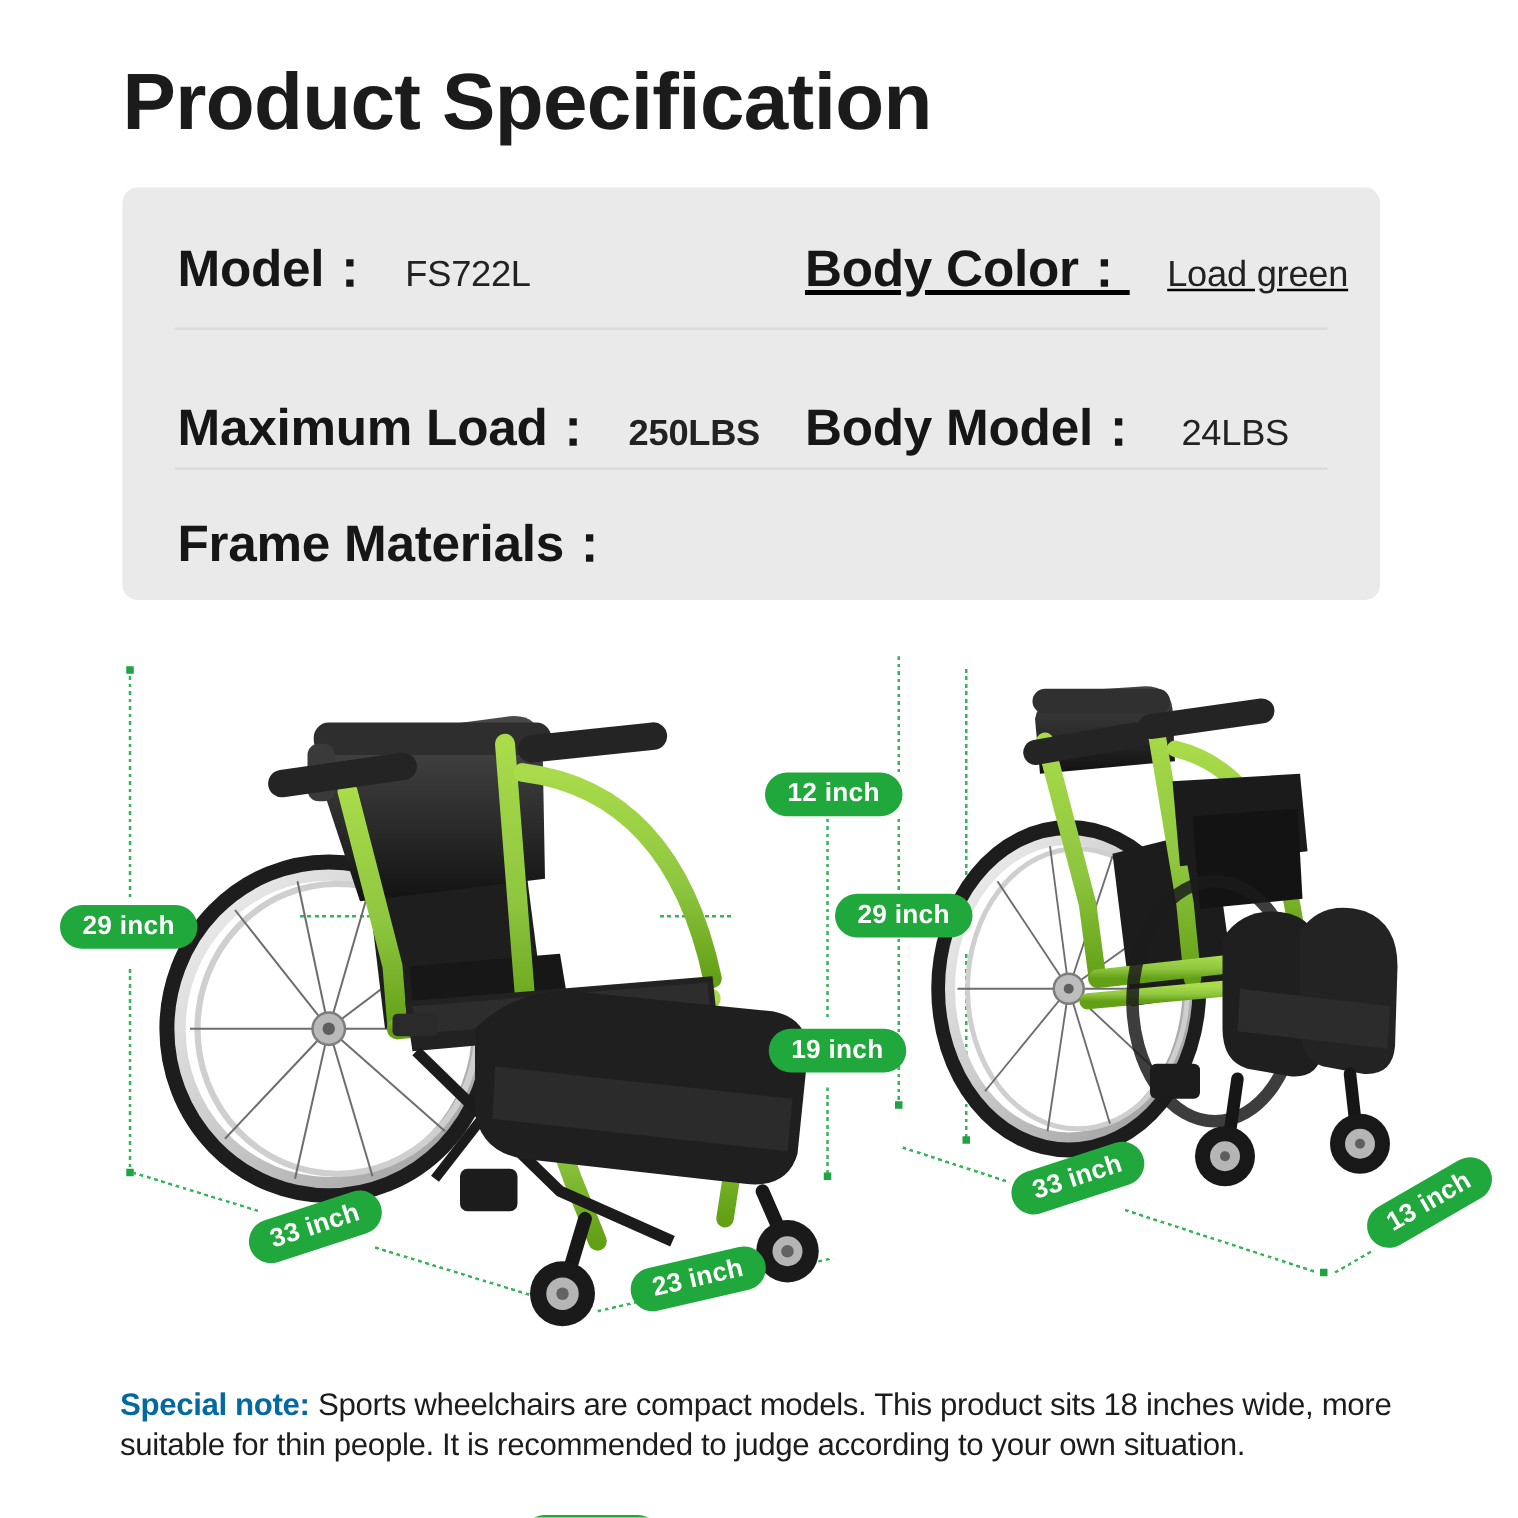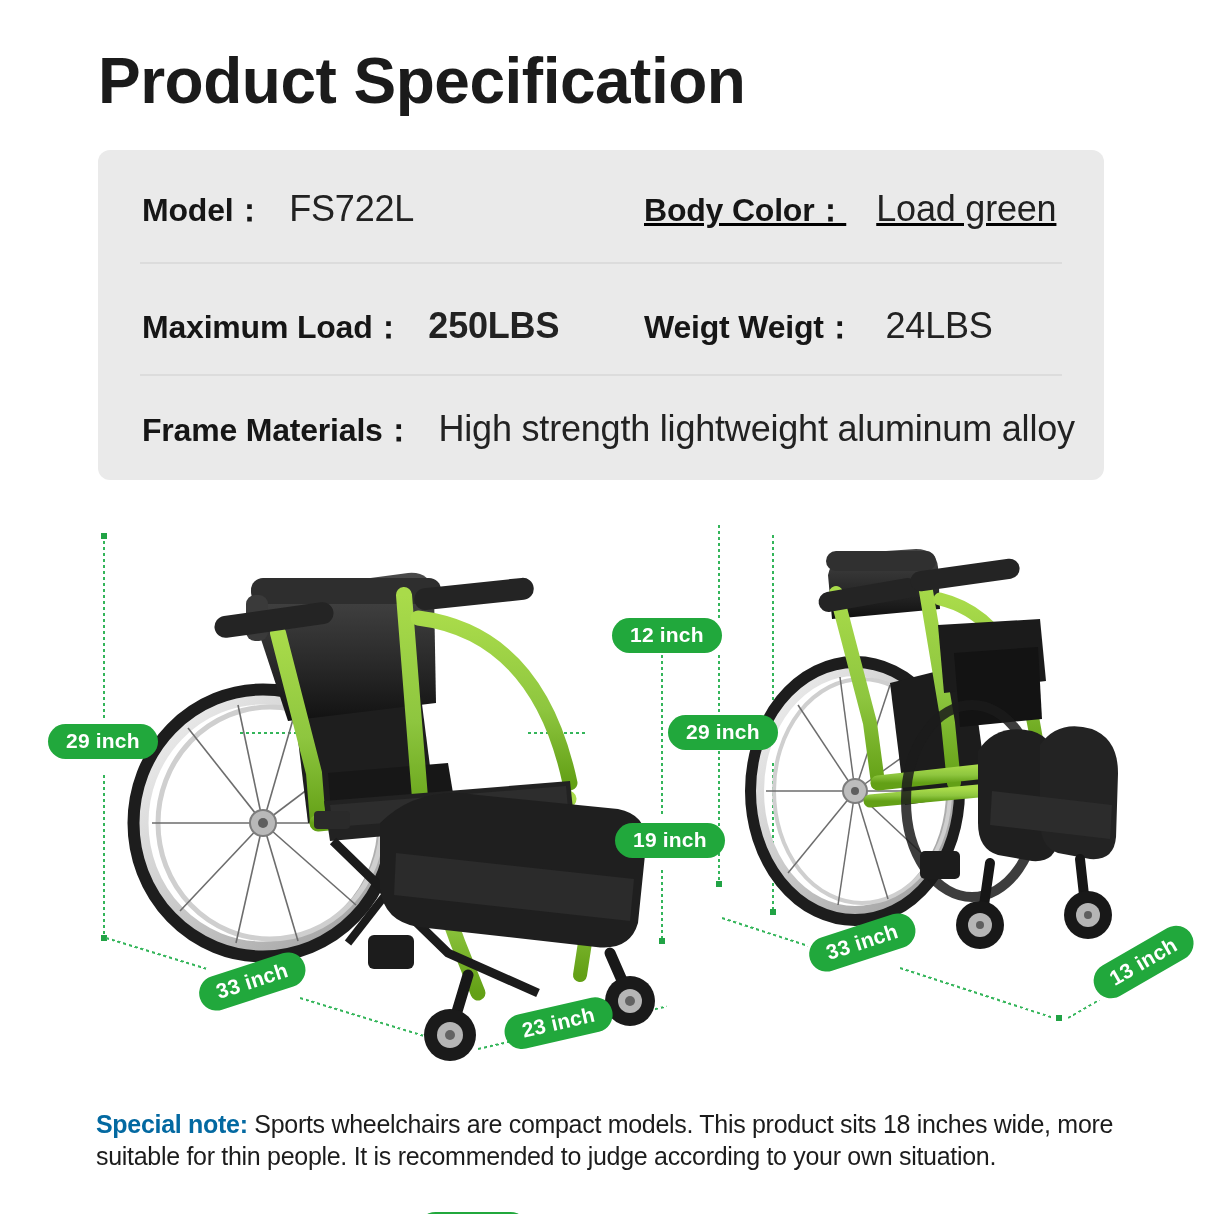--- a/index.html
+++ b/index.html
@@ -19,35 +19,35 @@
   }
 
   
   .spec-card {
     position: absolute; left: 98px; top: 150px;
     width: 1006px; height: 330px;
     background: #eaeaea; border-radius: 12px;
   }
   .spec-row { position: absolute; left: 0; width: 100%; height: 110px; }
   .spec-row.r1 { top: 0; }
-  .spec-row.r2 { top: 117px; }
+  .spec-row.r2 { top: 127px; }
   .spec-row.r3 { top: 228px; }
   .divider {
     position: absolute; left: 42px; width: 922px; height: 2px;
     background: #dcdcdc;
   }
   .divider.d1 { top: 112px; }
   .divider.d2 { top: 224px; }
 
   .cell { position: absolute; display: flex; align-items: baseline; white-space: nowrap; }
   .cell .lbl {
-    font-size: 32px; font-weight: 700; color: #161616; letter-spacing: -0.2px;
+    font-size: 41px; font-weight: 700; color: #161616; letter-spacing: -0.2px;
   }
   .cell .val {
-    font-size: 36px; font-weight: 400; color: #222; letter-spacing: -0.2px;
+    font-size: 29px; font-weight: 400; color: #222; letter-spacing: -0.2px;
   }
   .cell.c-model   { left: 44px;  top: 38px; }
   .cell.c-model .val { margin-left: 24px; }
   .cell.c-color   { left: 546px; top: 38px; text-decoration: underline; }
   .cell.c-color .val { margin-left: 30px; }
   .cell.c-load    { left: 44px;  top: 38px; }
   .cell.c-load .val { margin-left: 24px; font-weight: bold; }
   .cell.c-weight  { left: 546px; top: 38px; }
   .cell.c-weight .val { margin-left: 30px; }
   .cell.c-frame   { left: 44px;  top: 30px; }
@@ -116,29 +116,28 @@
         <span class="val">Load green</span>
       </div>
     </div>
 
     <div class="spec-row r2">
       <div class="cell c-load">
         <span class="lbl">Maximum Load：</span>
         <span class="val">250LBS</span>
       </div>
       <div class="cell c-weight">
-        <span class="lbl">Weigt Weigt：</span>
+        <span class="lbl">Body Model：</span>
         <span class="val">24LBS</span>
       </div>
     </div>
 
     <div class="spec-row r3">
       <div class="cell c-frame">
         <span class="lbl">Frame Materials：</span>
-        <span class="val">High strength lightweight aluminum alloy</span>
       </div>
     </div>
 
   </div>
 
   <div class="gallery">
 
     <div class="guide" style="left:103px; top:30px; width:2px; height:185px;"></div>
     <div class="guide-cap" style="left:101px; top:28px;"></div>
     <div class="guide" style="left:103px; top:270px; width:2px; height:165px;"></div>

